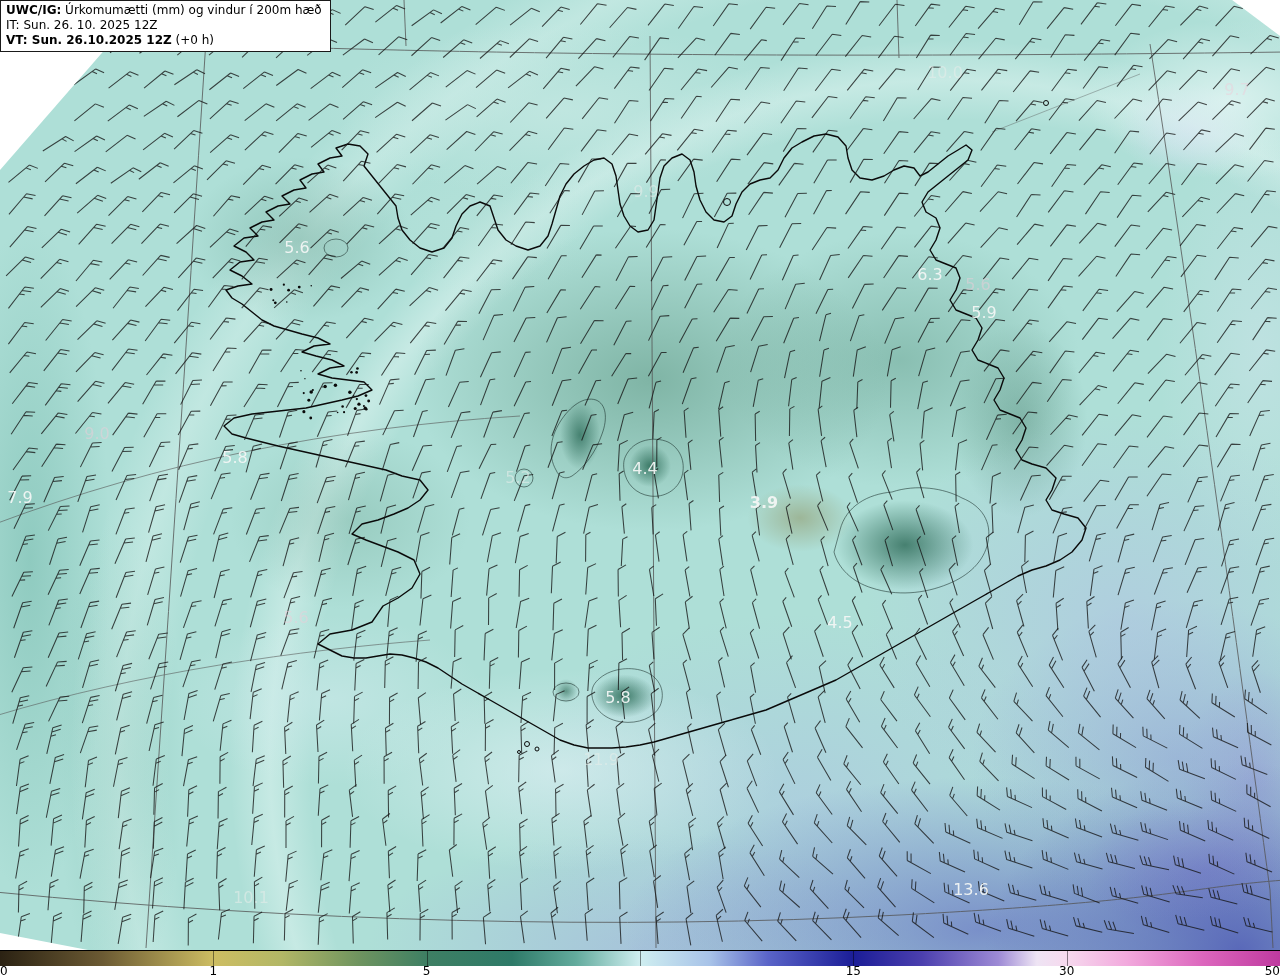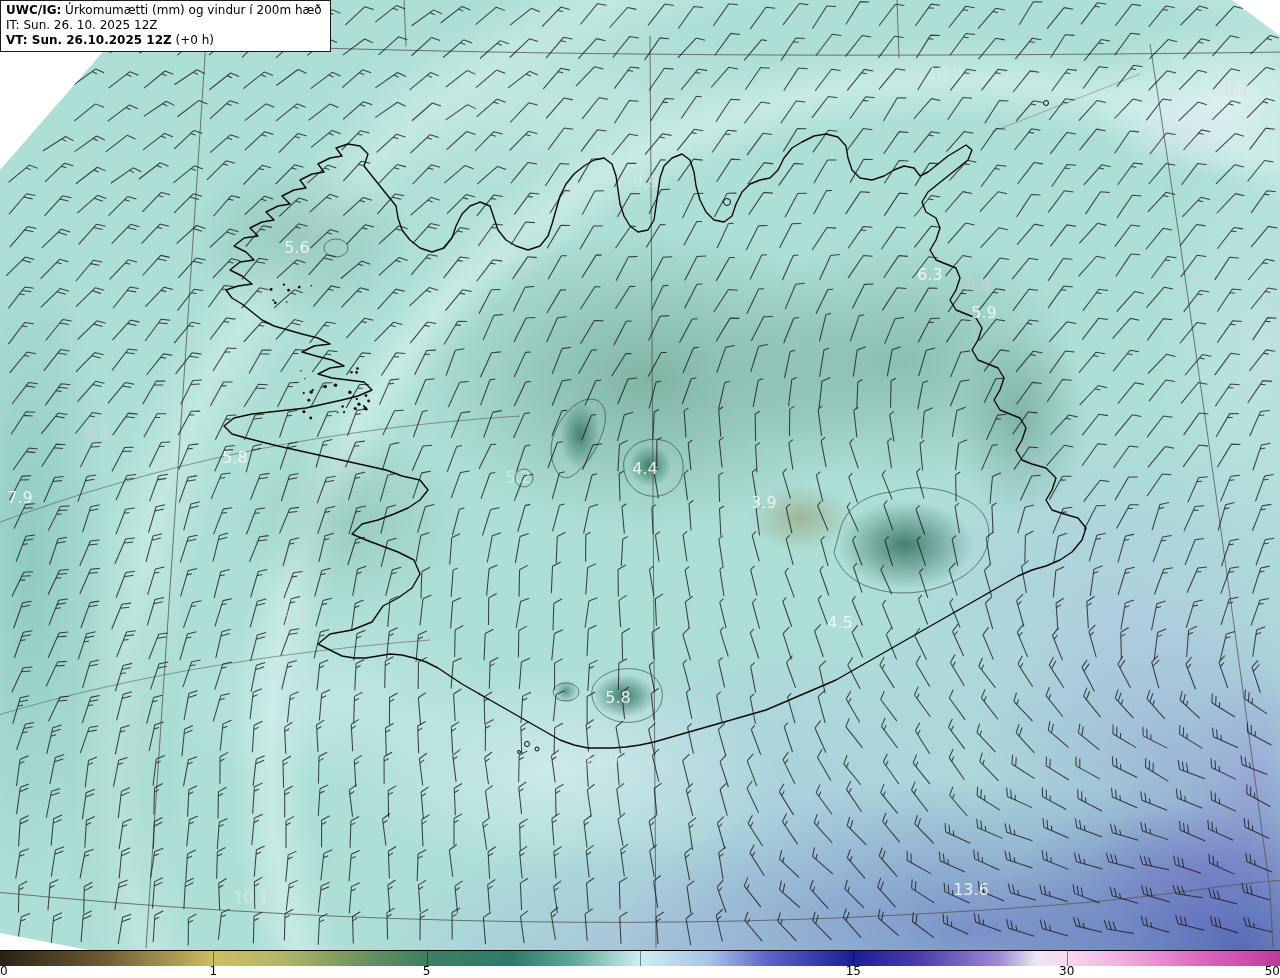--- a/index.html
+++ b/index.html
@@ -1299,31 +1299,31 @@
             <path d="M0,13L0,-14M0,-14L8,-18.5M0,-9.6L8,-14.1M0,-5.199999999999999L4.6,-7.799999999999999" transform="translate(1156.8,928.8) rotate(-73.5)" stroke="#141414" stroke-width="1.05" fill="none" opacity="0.78"></path>
             <path d="M0,13L0,-14M0,-14L8,-18.5M0,-9.6L8,-14.1M0,-5.199999999999999L8,-9.7" transform="translate(1191.7,927.2) rotate(-76.0)" stroke="#141414" stroke-width="1.05" fill="none" opacity="0.78"></path>
             <path d="M0,13L0,-14M0,-14L8,-18.5M0,-9.6L8,-14.1M0,-5.199999999999999L8,-9.7" transform="translate(1225.8,929.2) rotate(-72.8)" stroke="#141414" stroke-width="1.05" fill="none" opacity="0.78"></path>
             <path d="M0,13L0,-14M0,-14L8,-18.5M0,-9.6L8,-14.1M0,-5.199999999999999L4.6,-7.799999999999999" transform="translate(1259.8,929.1) rotate(-76.6)" stroke="#141414" stroke-width="1.05" fill="none" opacity="0.78"></path>
           </g>
       </svg>
 
       <div id="labels">
           <div class="mlabel faint" style="left: 945px; top: 72px;">10.0</div>
           <div class="mlabel pink" style="left: 1237px; top: 77px; margin-top: 12px;">9.7</div>
-          <div class="mlabel faint" style="left: 646px; top: 181px;">9.9</div>
+          <div class="mlabel faint" style="left: 646px; top: 191px;">9.9</div>
           <div class="mlabel bright" style="left: 297px; top: 247px;">5.6</div>
           <div class="mlabel bright" style="left: 894px; top: 274px; margin-left: 36px;">6.3</div>
           <div class="mlabel pink" style="left: 978px; top: 284px;">5.6</div>
           <div class="mlabel bright" style="left: 984px; top: 312px;">5.9</div>
           <div class="mlabel pink" style="left: 97px; top: 433px;">9.0</div>
           <div class="mlabel bright" style="left: 235px; top: 457px;">5.8</div>
           <div class="mlabel bright" style="left: 645px; top: 468px; text-align: right;">4.4</div>
           <div class="mlabel faint" style="left: 518px; top: 477px;">5.2</div>
           <div class="mlabel bright" style="left: 20px; top: 497px;">7.9</div>
-          <div class="mlabel bright" style="left: 764px; top: 502px;">3.9</div>
+          <div class="mlabel bright" style="left: 764px; top: 502px; font-weight: bold;">3.9</div>
           <div class="mlabel bright" style="left: 840px; top: 622px;">4.5</div>
           <div class="mlabel pink" style="left: 296px; top: 617px;">5.6</div>
           <div class="mlabel bright" style="left: 618px; top: 697px;">5.8</div>
           <div class="mlabel faint" style="left: 601px; top: 739px; margin-top: 20px;">11.9</div>
           <div class="mlabel faint" style="left: 251px; top: 897px;">10.1</div>
           <div class="mlabel bright" style="left: 971px; top: 889px;">13.6</div>
         </div>
     </div>
 
     <div id="titlebox">

